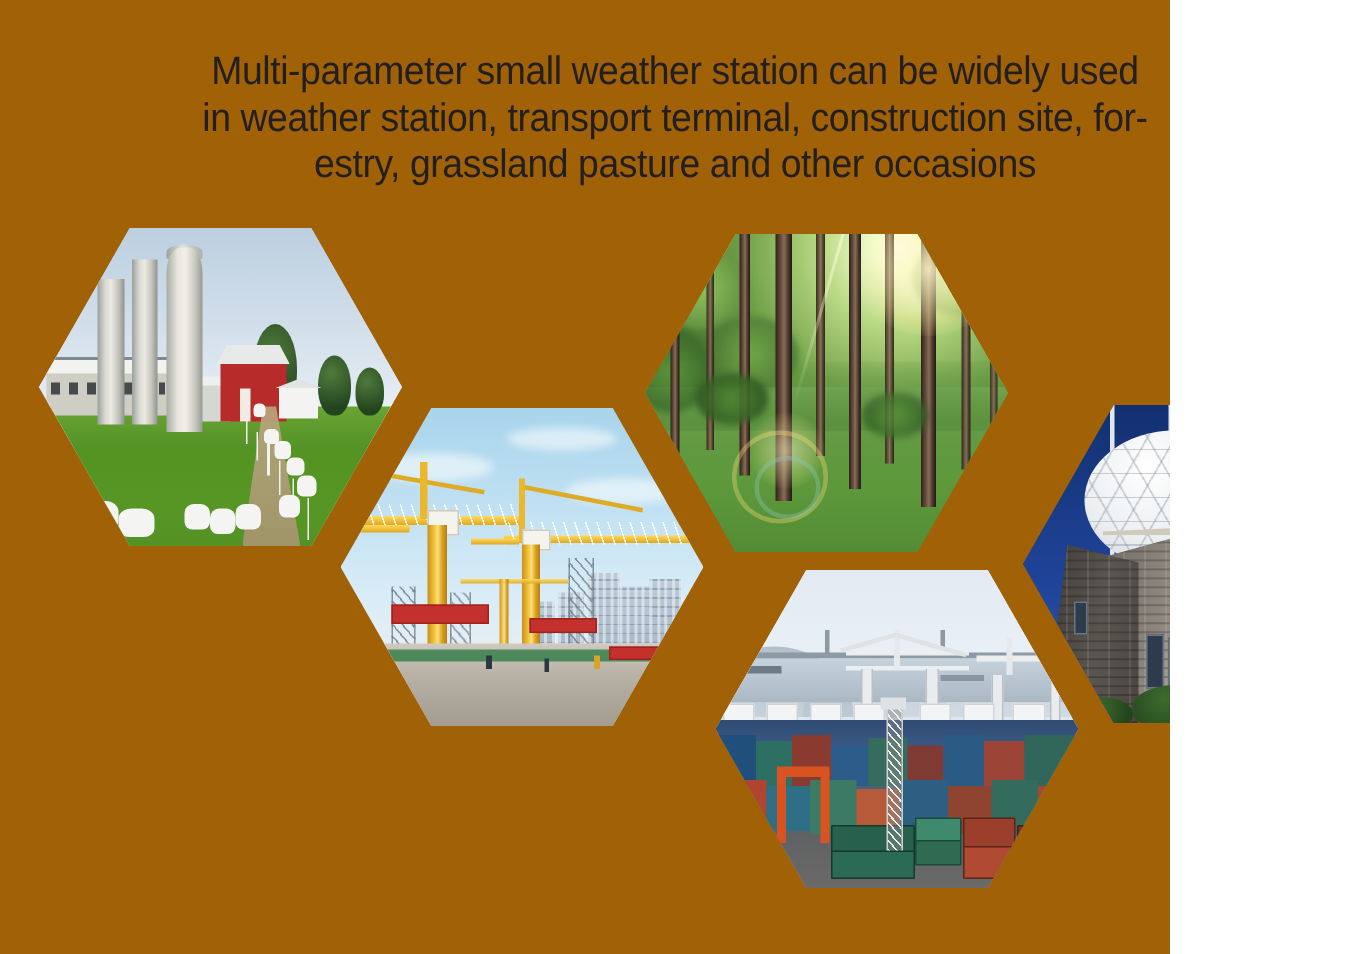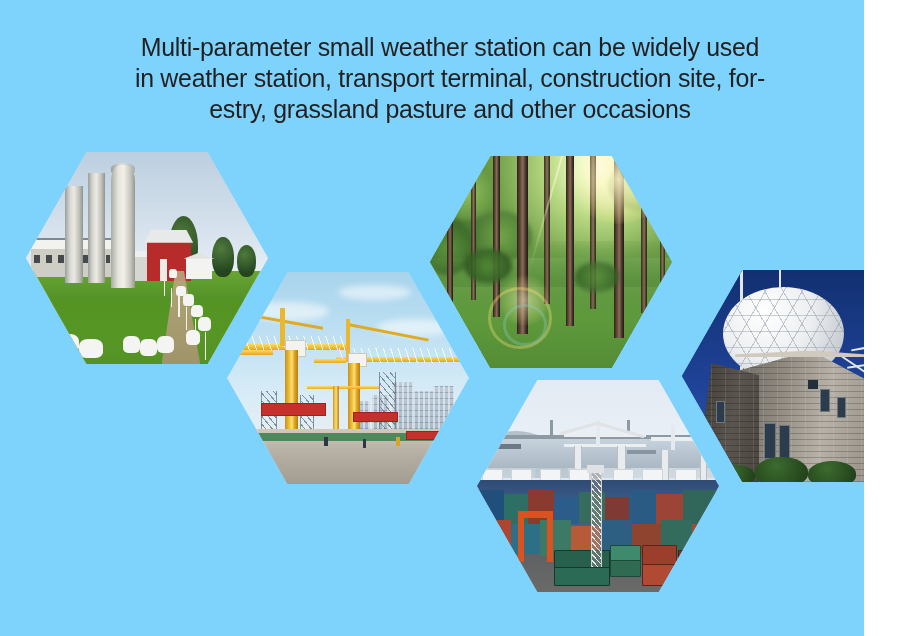--- a/index.html
+++ b/index.html
@@ -3,21 +3,21 @@
 <meta charset="utf-8">
 <title>Weather Station Applications</title>
 <style>
   html,body{margin:0;padding:0;}
   body{
     width:900px;height:636px;
     background:#ffffff;
     font-family:"Liberation Sans","DejaVu Sans",sans-serif;
     overflow:hidden;position:relative;
   }
-  #stage{position:relative;width:864px;height:636px;background:#7dd3fc;overflow:hidden;}
+  #stage{position:relative;width:780px;height:636px;background:#a16207;overflow:hidden;}
 
   
   #headline{
     position:absolute;left:50px;top:32px;width:800px;
     text-align:center;color:#231f20;
     font-size:26.5px;line-height:31px;
     letter-spacing:-0.3px;
     font-weight:400;
     transform:scaleX(0.94);transform-origin:50% 0;
     white-space:pre-line;

